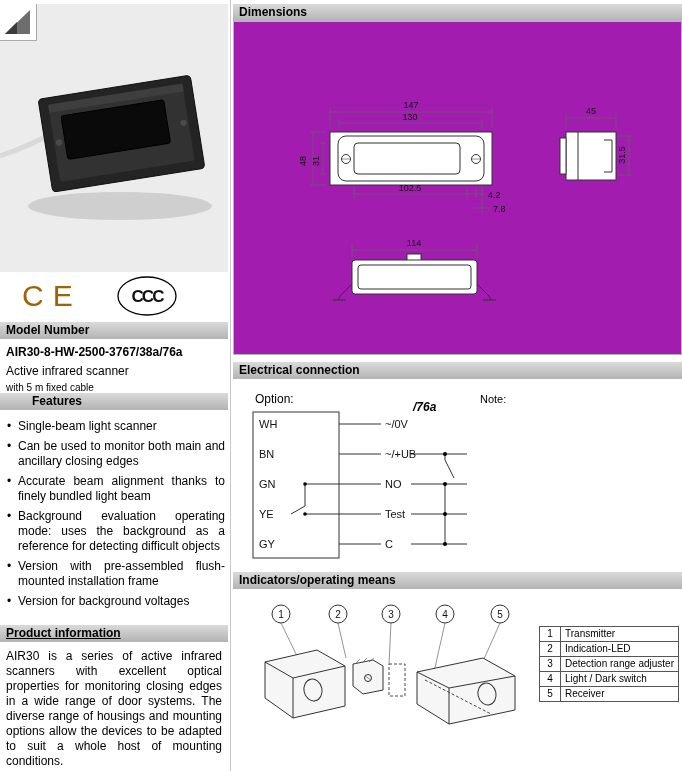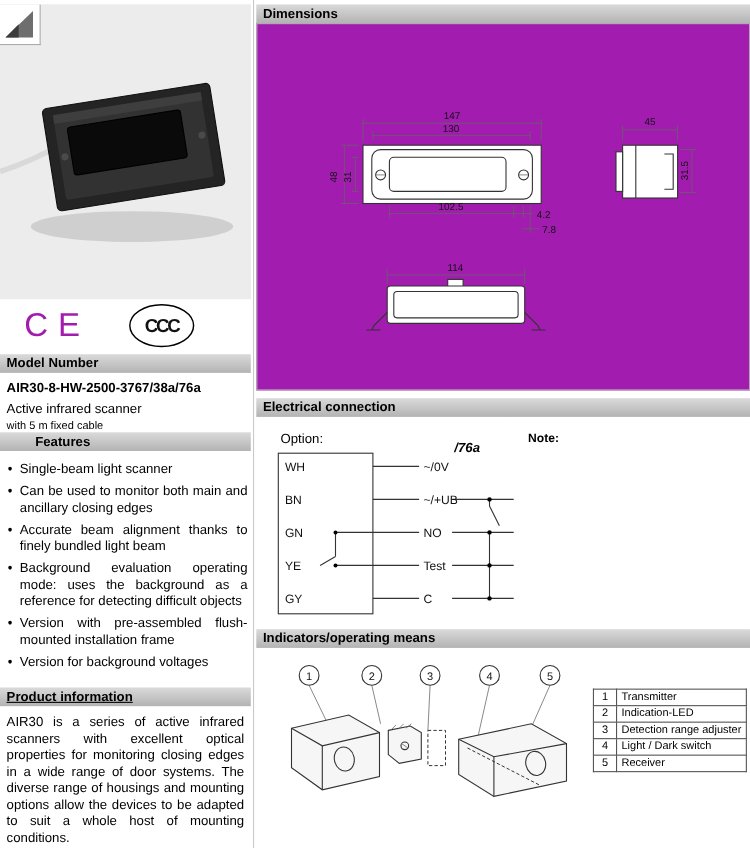--- a/index.html
+++ b/index.html
@@ -6,21 +6,21 @@
   .page{position:relative;width:682px;height:771px;background:#fff;overflow:hidden;
         font-family:"Liberation Sans",sans-serif;color:#000;}
   .divider{position:absolute;left:230px;top:0;width:1px;height:771px;background:#c9c9c9;}
 
   
   .col-left{position:absolute;left:0;top:0;width:228px;}
   .photo{position:relative;margin-top:4px;width:228px;height:268px;background:#ececec;overflow:hidden;}
   .brand{position:absolute;left:0;top:0;width:36px;height:36px;background:#fff;
          border-right:1px solid #aaa;border-bottom:1px solid #aaa;}
   .cert-row{display:flex;align-items:center;height:48px;padding-left:22px;gap:34px;}
-  .ce{font-size:30px;letter-spacing:9px;color:#a21caf;}
+  .ce{font-size:30px;letter-spacing:9px;color:#a16207;}
   .hdr{background:linear-gradient(#dadada,#b3b3b3);height:17px;line-height:17px;
        font-size:12px;font-weight:bold;padding-left:6px;box-sizing:border-box;width:100%;}
   .hdr.mt{margin-top:2px;}
   .model-no{font-size:12px;font-weight:bold;padding:6px 6px 0;}
   .txt{font-size:12px;padding:5px 6px 0;}
   .small{font-size:10px;padding:4px 6px 0;}
   .hdr-feat{padding-left:32px;}
   .features-list{list-style:none;margin:9px 0 0;padding:0 3px 0 6px;font-size:12px;line-height:15px;}
   .features-list li{margin-bottom:5px;padding-left:12px;position:relative;text-align:justify;}
   .features-list li::before{content:"\2022";position:absolute;left:1px;}
@@ -29,21 +29,21 @@
 
   
   .col-right{position:absolute;left:233px;top:0;width:449px;height:771px;}
   .rhdr{position:absolute;left:0;width:449px;}
   .dims-box{position:absolute;left:0;top:21px;width:449px;height:334px;border:1px solid #b5b5b5;
             box-sizing:border-box;background:#a21caf;}
   .elec{position:absolute;left:0;top:380px;width:449px;height:190px;}
   .opt-label{position:absolute;left:22px;top:12px;font-size:12px;}
   .variant{position:absolute;left:180px;top:20px;font-size:12px;font-weight:bold;font-style:italic;}
   .note{position:absolute;left:247px;top:12px;width:98px;font-size:11px;line-height:14px;}
-  .note .nt{font-weight:bold;margin-bottom:9px;}
+  .note .nt{font-weight:normal;margin-bottom:9px;}
   .ind-svg{position:absolute;left:8px;top:592px;}
   .legend{position:absolute;left:306px;top:626px;border-collapse:collapse;background:#fff;}
   .legend td{border:1px solid #555;font-size:10px;padding:1px 4px;line-height:12px;}
   .legend td.n{width:12px;text-align:center;}
 
   svg text{font-family:"Liberation Sans",sans-serif;fill:#111;}
   .dim{font-size:9px;text-anchor:middle;}
   .dim.start{text-anchor:start;}
   .ln{stroke:#333;fill:none;stroke-width:1;}
   .lnf{stroke:#333;fill:#fff;stroke-width:1;}

